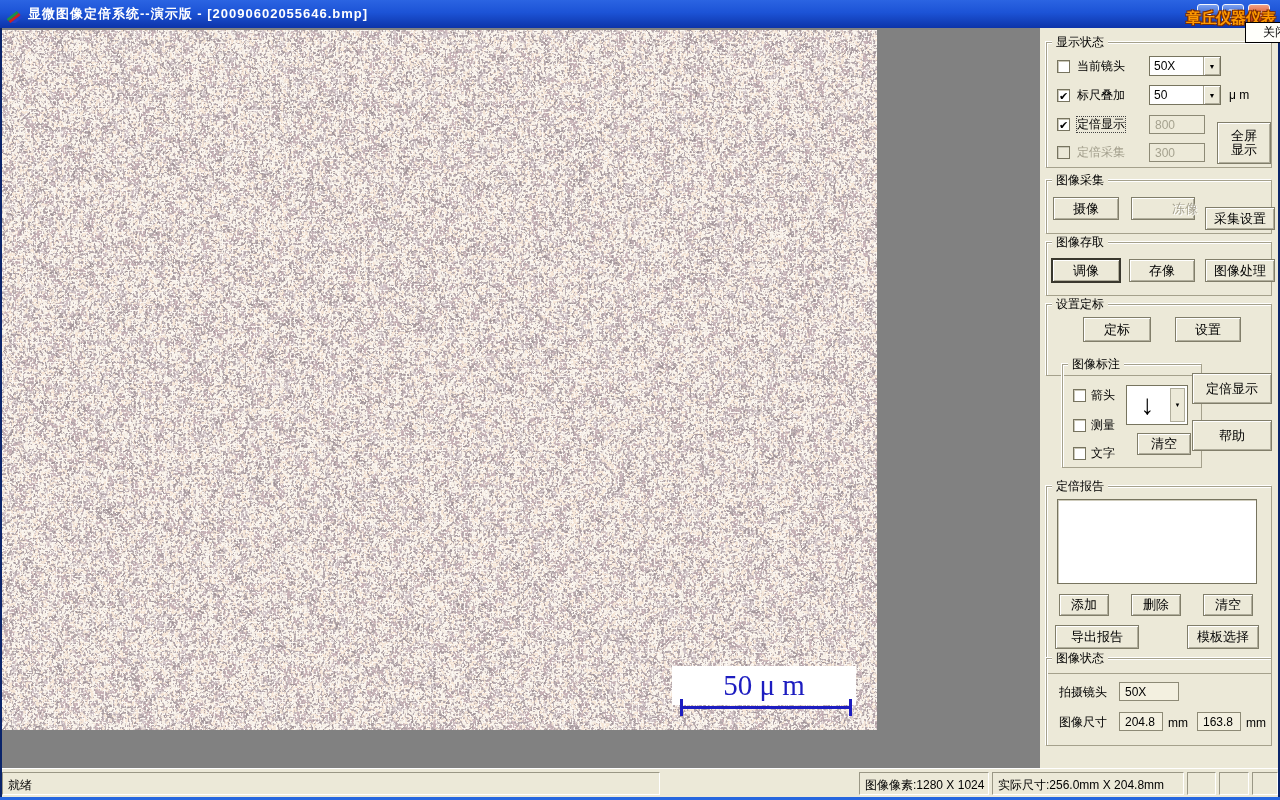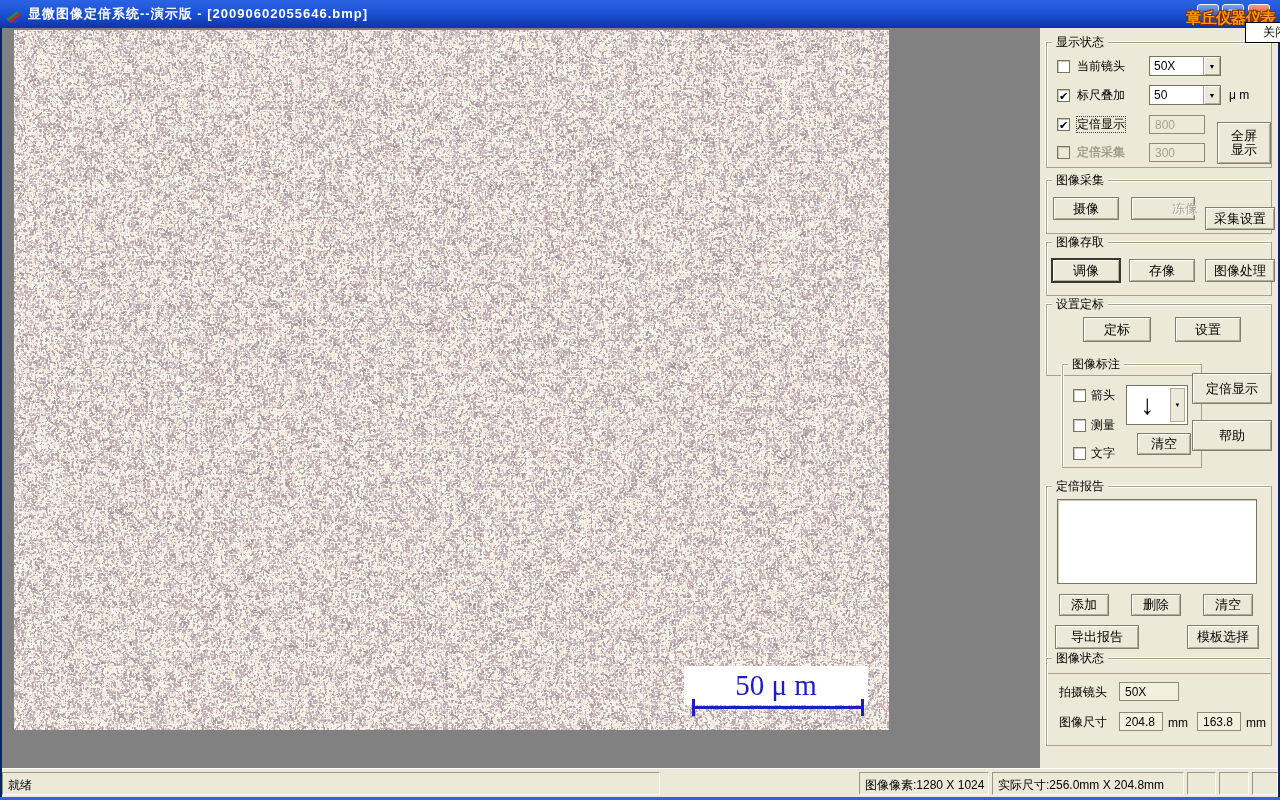--- a/index.html
+++ b/index.html
@@ -25,36 +25,36 @@
   .tooltip { position:absolute; left:1245px; top:22px; z-index:6; background:#fffffb;
     border:1px solid #000; padding:1px 17px; font-size:12px; white-space:nowrap; }
 
   
   .edge-l { position:absolute; left:0; top:28px; width:2px; height:772px; background:#0a246a; }
   .edge-r { position:absolute; left:1278px; top:28px; width:2px; height:772px; background:#0a246a; }
   .edge-b { position:absolute; left:0; top:797px; width:1280px; height:3px; background:#2767df; }
 
   
   .canvas-area { position:absolute; left:2px; top:28px; width:1038px; height:740px; background:#818181; }
-  .micro { position:absolute; left:12px; top:2px; width:875px; height:700px; overflow:hidden; background:#c6b0b5;text-align:center; }
+  .micro { position:absolute; left:0px; top:2px; width:875px; height:700px; overflow:hidden; background:#c6b0b5;text-align:center; }
   .micro svg { display:block; }
   .scalebar-box { position:absolute; left:670px; top:636px; width:184px; height:39px; background:#fff; }
   .scalebar-text { width:100%; height:100%; display:flex; align-items:center; justify-content:center;
     color:#1d1dc0; font-family:"Liberation Serif","DejaVu Serif",serif; font-size:29px; }
   .sb-line { position:absolute; left:678px; top:676px; width:172px; height:3px; background:#1d1dc0; }
   .sb-cap { position:absolute; top:669px; width:3px; height:17px; background:#1d1dc0; }
   .sb-cap.left { left:678px; } .sb-cap.right { left:847px; }
 
   
   .panel { position:absolute; left:1040px; top:28px; width:238px; height:740px; background:#ece9d8; }
   .group { position:absolute; border:1px solid #a5a18c; box-shadow:1px 1px 0 #fff inset, -1px -1px 0 #fff; }
   .group-label { position:absolute; top:-8px; left:5px; background:#ece9d8; padding:0 4px;
     font-size:12px; line-height:14px; white-space:nowrap; }
   .lbl { position:absolute; font-size:12px; line-height:15px; white-space:nowrap; }
-  .lbl.dis { color:#a29e8c;font-weight:bold; }
+  .lbl.dis { color:#a29e8c; }
   .lbl.focus { outline:1px dotted #444; }
   .btn { position:absolute; background:#ece9d8; border:1px solid #817e6a;
     box-shadow:inset 1px 1px 0 #fff, inset -1px -1px 0 #b0ad9b;
     display:flex; align-items:center; justify-content:center; font-size:13px; white-space:nowrap; }
   .btn.dis { color:#a7a391; text-shadow:1px 1px 0 #fff; }
   .btn.default { border:2px solid #3a382e; }
   .btn.two-line { flex-direction:column; line-height:14px; }
   .chk { position:absolute; width:13px; height:13px; background:#fff;
     border:1px solid #77745f; box-shadow:inset 1px 1px 0 #c9c6b6;
     display:flex; align-items:center; justify-content:center; }

